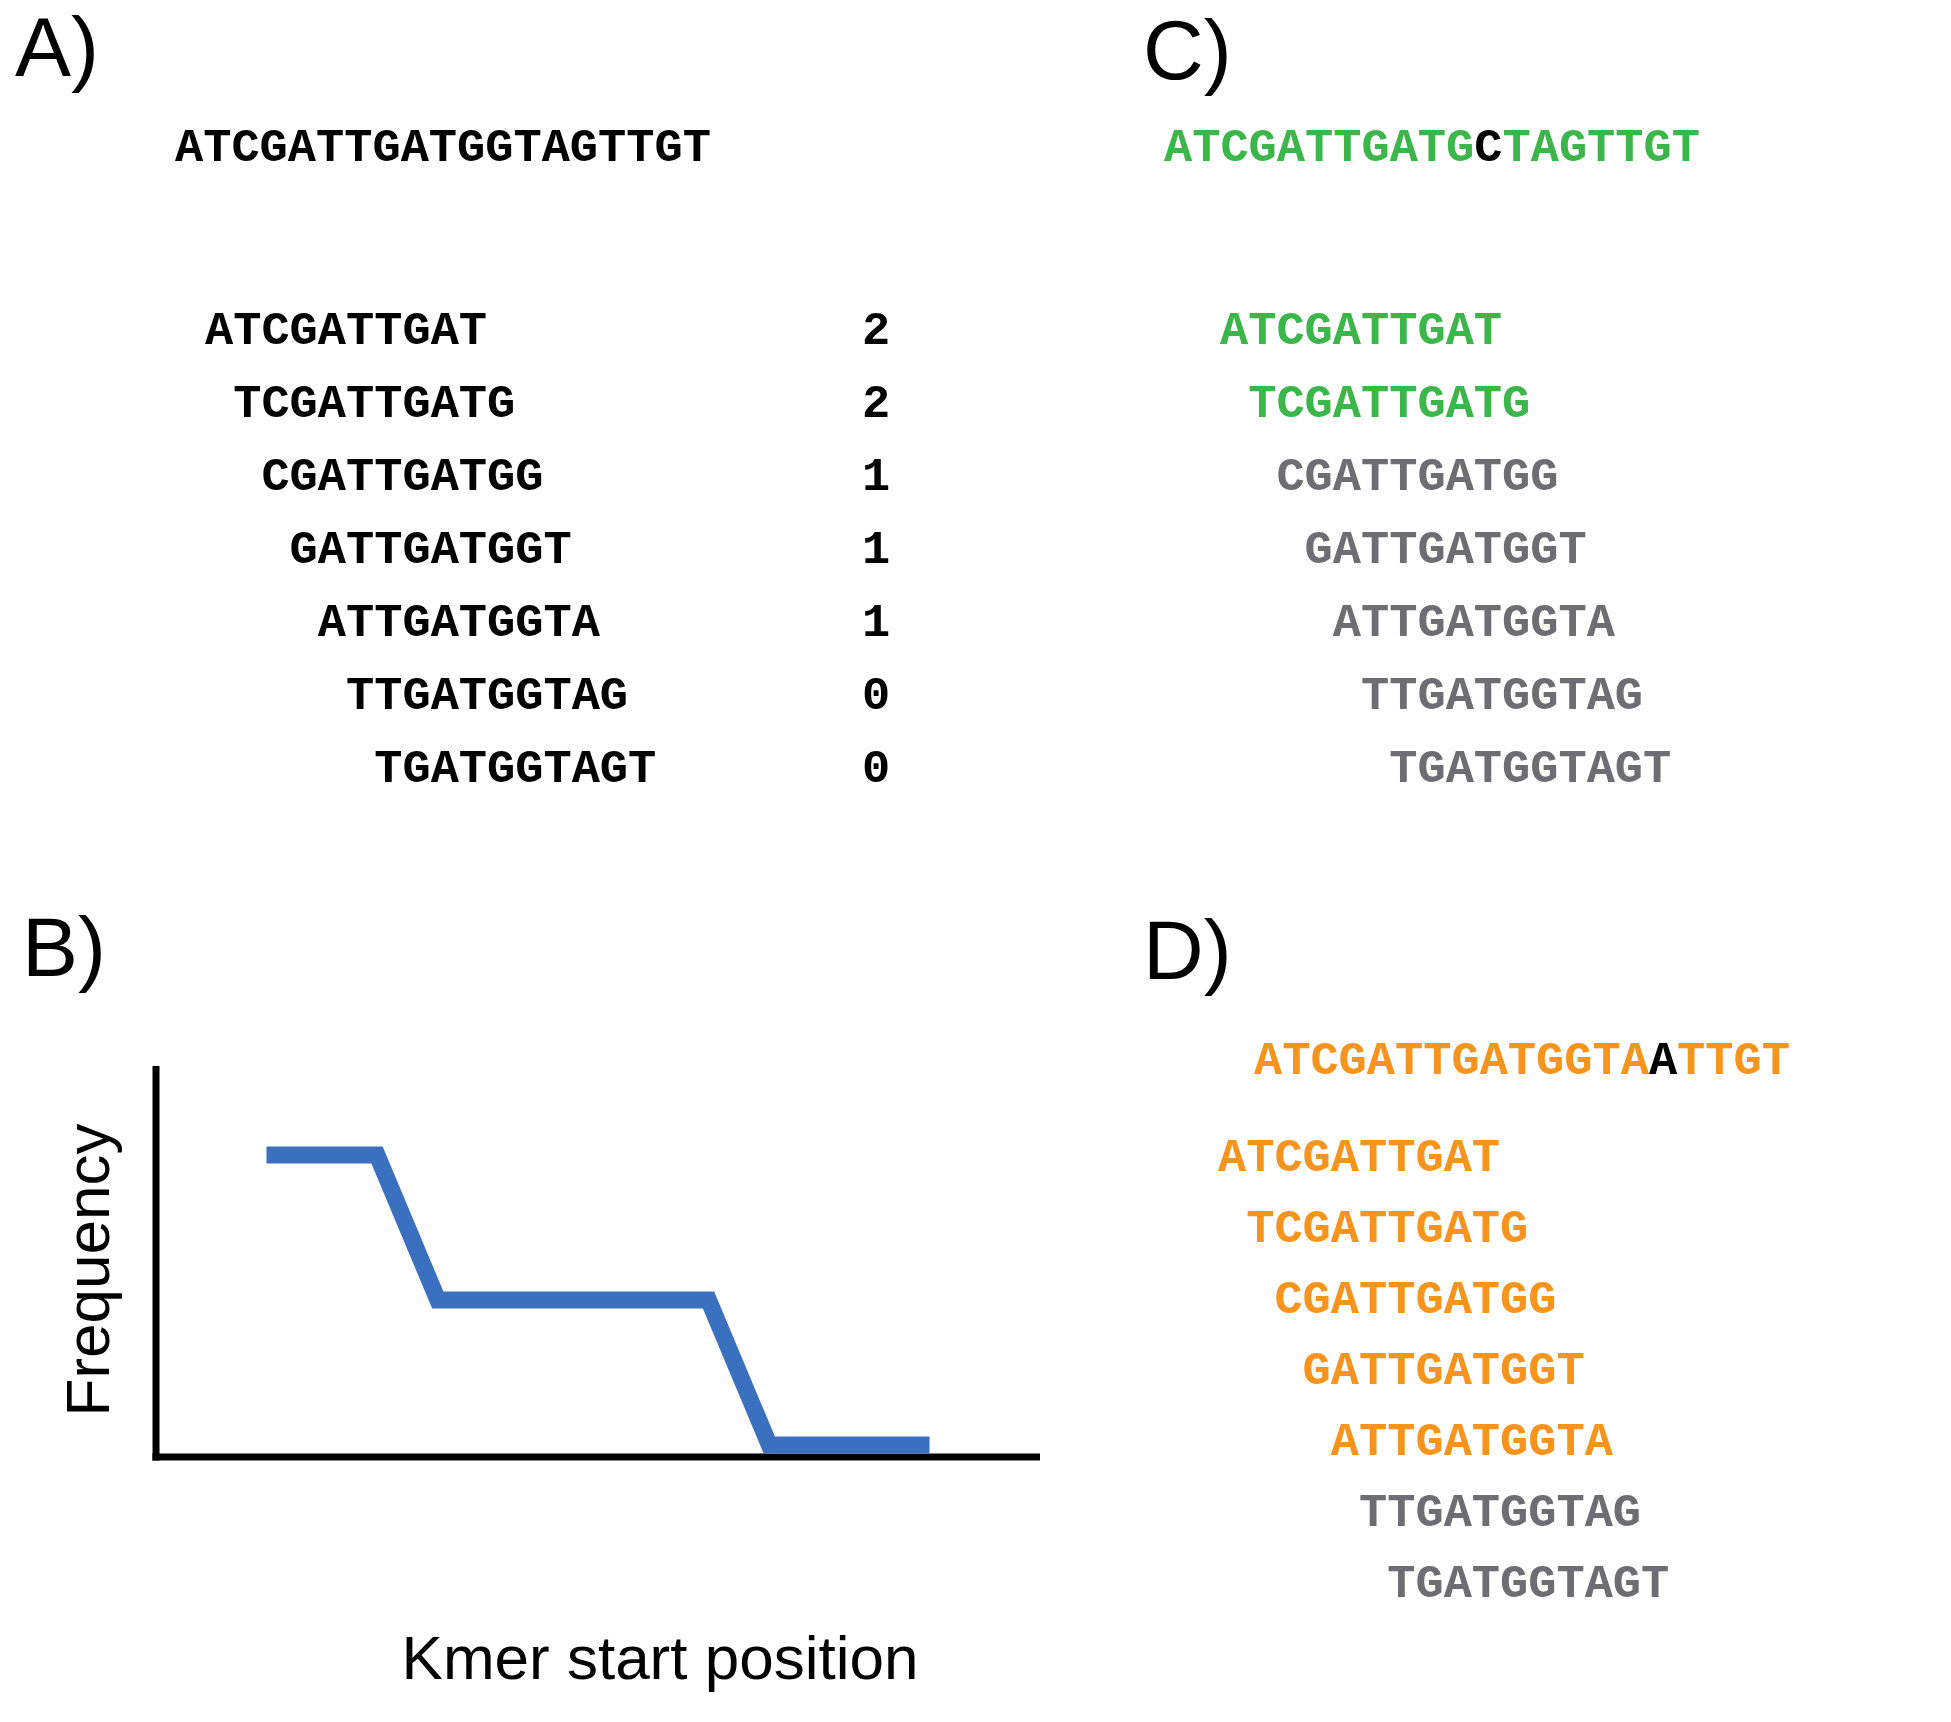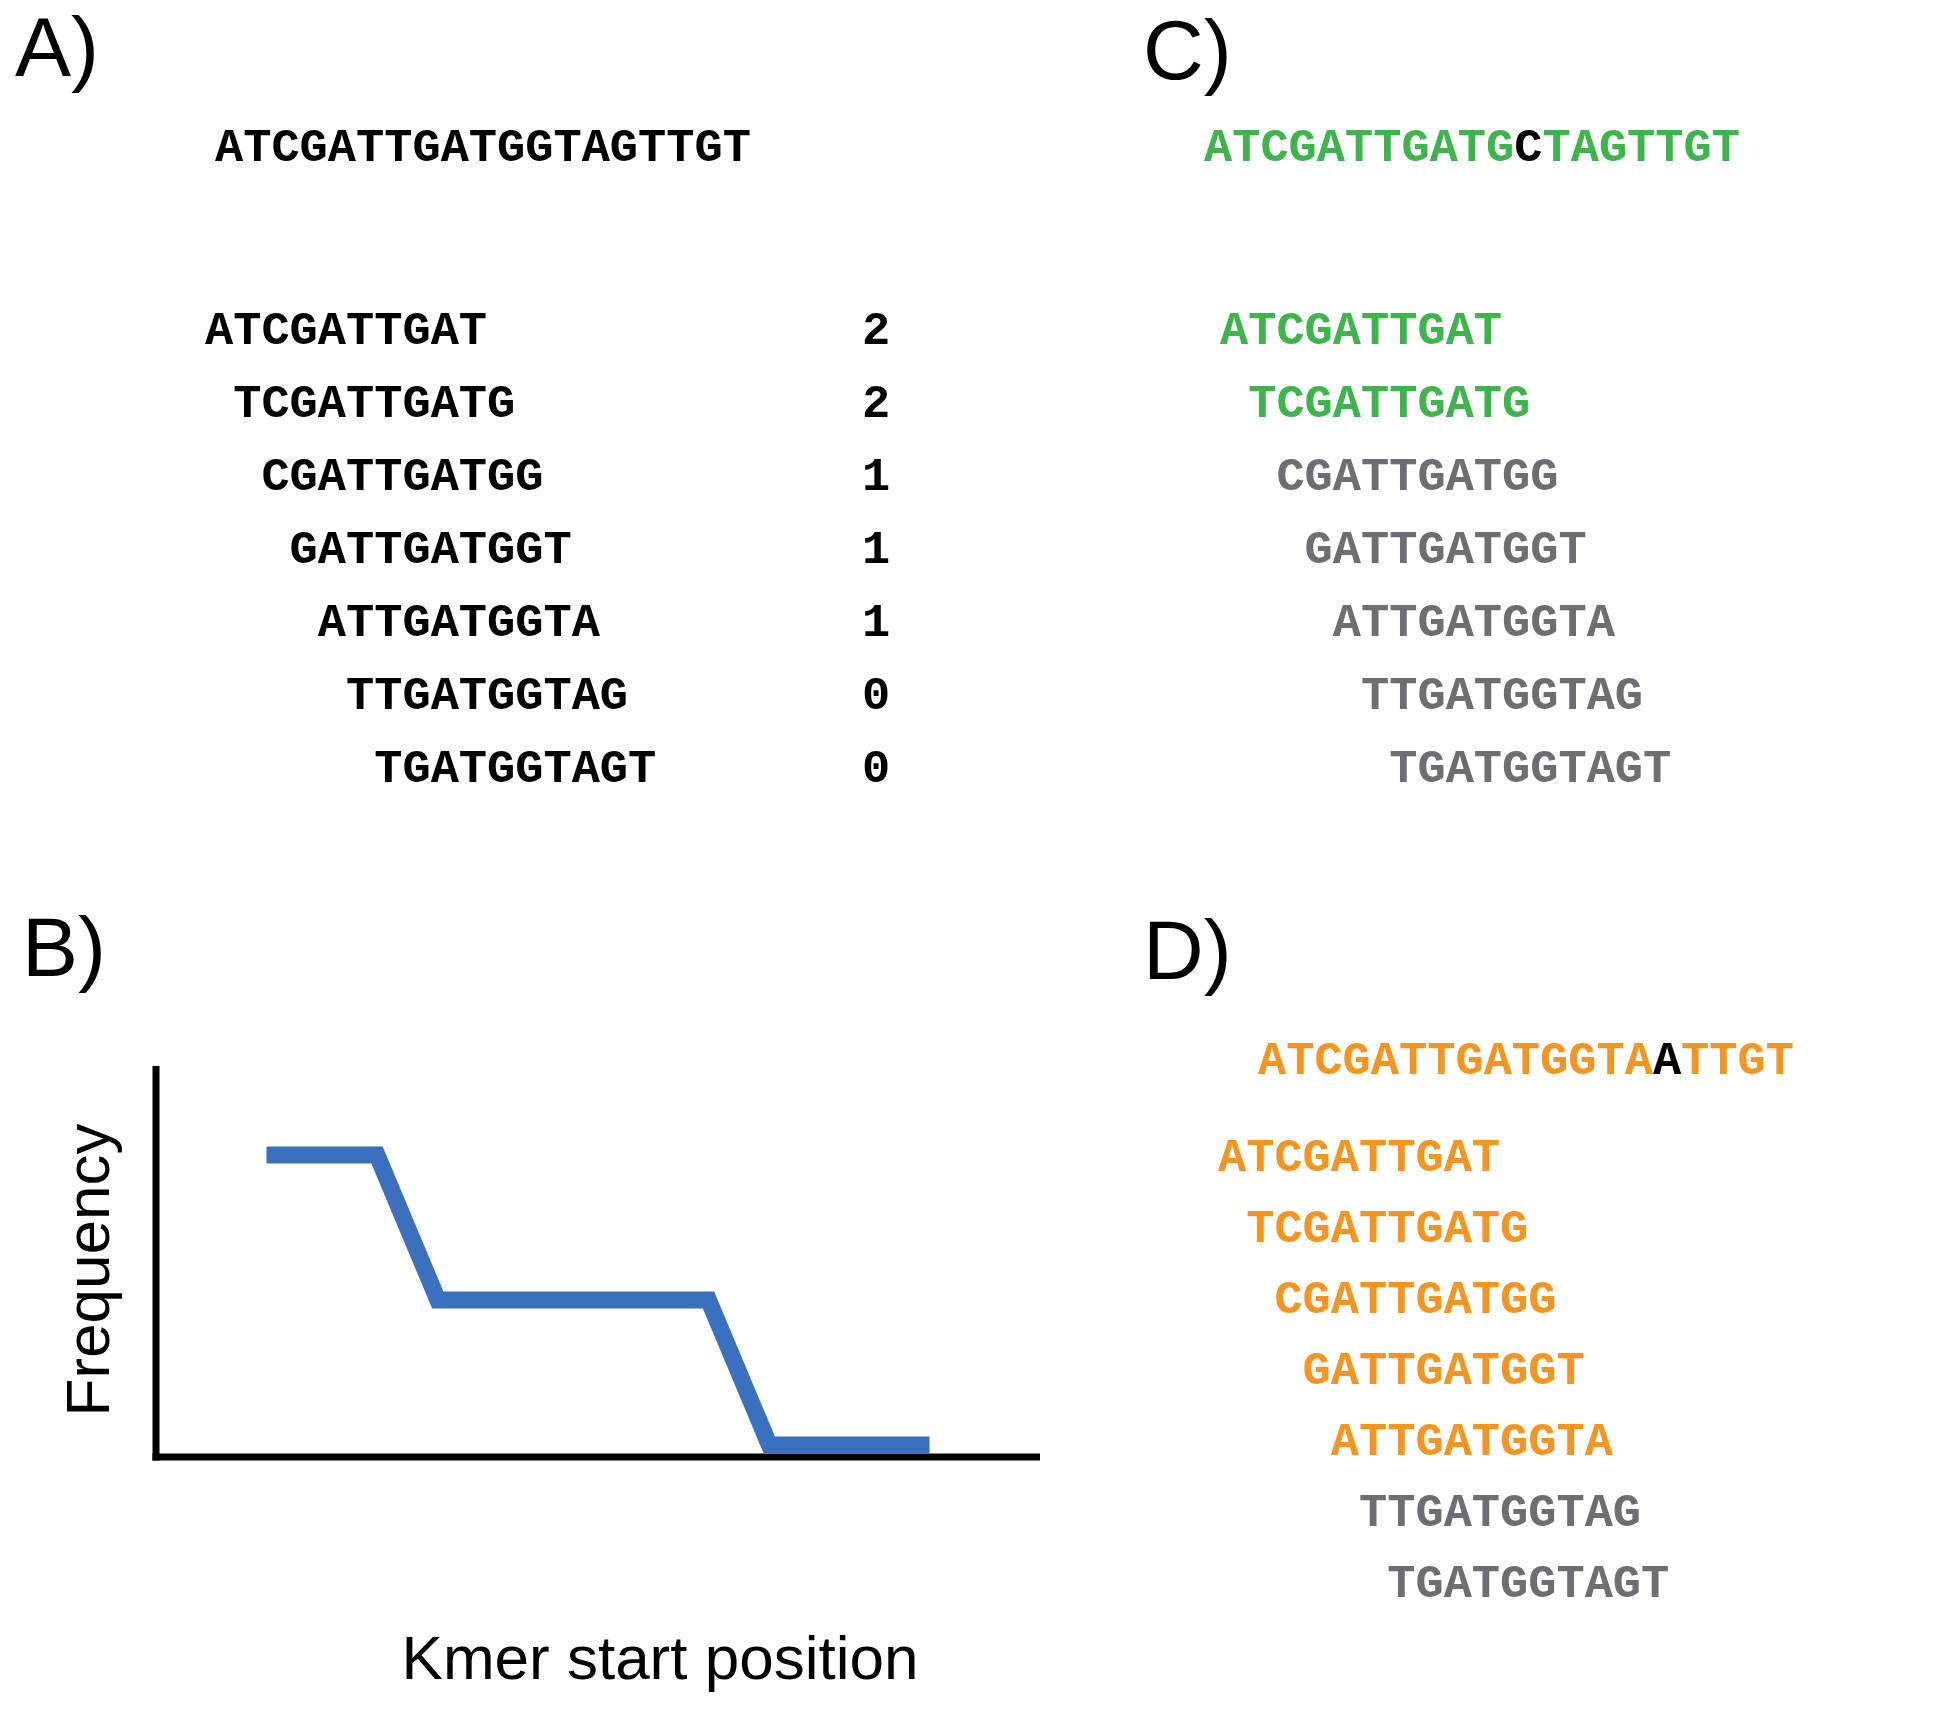--- a/index.html
+++ b/index.html
@@ -25,21 +25,20 @@
   }
   .mono {
     font-family: "Liberation Mono", "DejaVu Sans Mono", monospace;
     font-weight: 700;
     font-size: 47px;
     line-height: 1.15;
     white-space: pre;
   }
   .seq-line {
     position: absolute;
-    margin-left: 40px;
   }
   .klist {
     position: absolute;
   }
   .krow {
     position: absolute;
     left: 0;
     white-space: pre;
   }
   .kcount {
@@ -116,21 +115,21 @@
     <div class="krow mono c-green" style="top:73px; padding-left:1ch;">TCGATTGATG</div>
     <div class="krow mono c-gray" style="top:146px; padding-left:2ch;">CGATTGATGG</div>
     <div class="krow mono c-gray" style="top:219px; padding-left:3ch;">GATTGATGGT</div>
     <div class="krow mono c-gray" style="top:292px; padding-left:4ch;">ATTGATGGTA</div>
     <div class="krow mono c-gray" style="top:365px; padding-left:5ch;">TTGATGGTAG</div>
     <div class="krow mono c-gray" style="top:438px; padding-left:6ch;">TGATGGTAGT</div>
   </div>
 
   <div class="panel-label" style="left:1143px; top:908px;">D)</div>
 
-  <div class="seq-line mono" style="left:1218px; top:1035px;"><span class="c-orange">ATCGATTGATGGTA</span><span class="c-black">A</span><span class="c-orange">TTGT</span></div>
+  <div class="seq-line mono" style="left:1254px; top:1035px;"><span class="c-orange">ATCGATTGATGGTA</span><span class="c-black">A</span><span class="c-orange">TTGT</span></div>
 
   <div class="klist" style="left:1218px; top:1132px;">
     <div class="krow mono c-orange" style="top:0;     padding-left:0ch;">ATCGATTGAT</div>
     <div class="krow mono c-orange" style="top:71px;  padding-left:1ch;">TCGATTGATG</div>
     <div class="krow mono c-orange" style="top:142px; padding-left:2ch;">CGATTGATGG</div>
     <div class="krow mono c-orange" style="top:213px; padding-left:3ch;">GATTGATGGT</div>
     <div class="krow mono c-orange" style="top:284px; padding-left:4ch;">ATTGATGGTA</div>
     <div class="krow mono c-gray" style="top:355px; padding-left:5ch;">TTGATGGTAG</div>
     <div class="krow mono c-gray" style="top:426px; padding-left:6ch;">TGATGGTAGT</div>
   </div>

